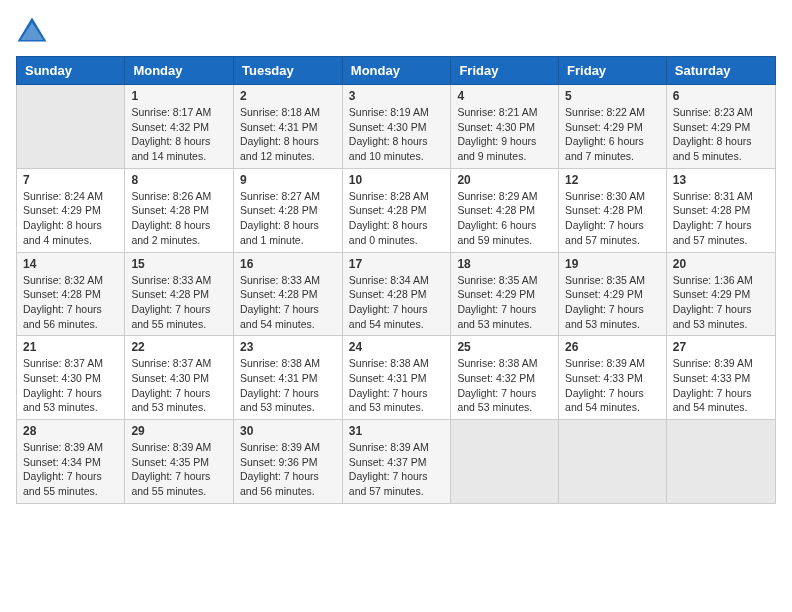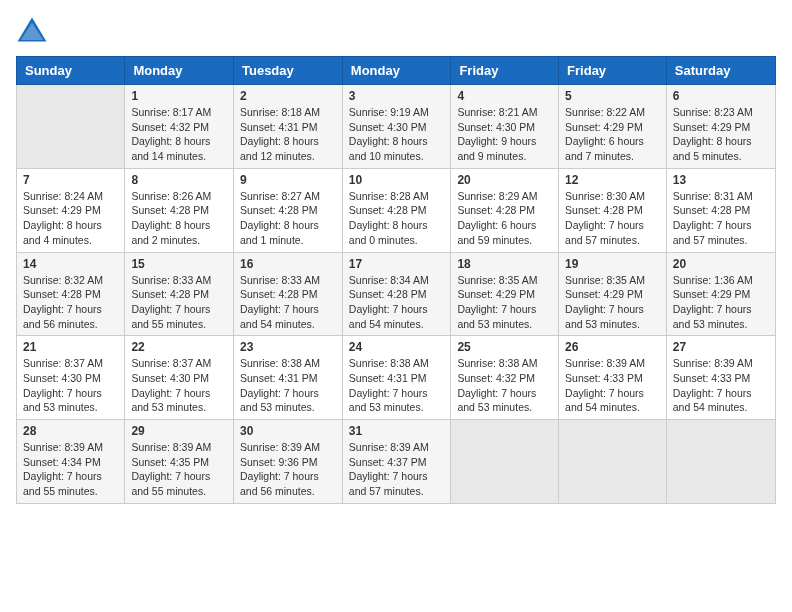--- a/index.html
+++ b/index.html
@@ -127,21 +127,21 @@
   <tbody id="calendar-body">
   <tr>
         <td class="empty-cell"></td>
         <td>
           <div><span class="day-number">1</span><span class="cell-content">Sunrise: 8:17 AM</span><br><span class="cell-content">Sunset: 4:32 PM</span><br><span class="cell-content">Daylight: 8 hours and 14 minutes.</span></div>
         </td>
         <td>
           <div><span class="day-number">2</span><span class="cell-content">Sunrise: 8:18 AM</span><br><span class="cell-content">Sunset: 4:31 PM</span><br><span class="cell-content">Daylight: 8 hours and 12 minutes.</span></div>
         </td>
         <td>
-          <div><span class="day-number">3</span><span class="cell-content">Sunrise: 9:19 AM</span><br><span class="cell-content">Sunset: 4:30 PM</span><br><span class="cell-content">Daylight: 8 hours and 10 minutes.</span></div>
+          <div><span class="day-number">3</span><span class="cell-content">Sunrise: 8:19 AM</span><br><span class="cell-content">Sunset: 4:30 PM</span><br><span class="cell-content">Daylight: 8 hours and 10 minutes.</span></div>
         </td>
         <td>
           <div><span class="day-number">4</span><span class="cell-content">Sunrise: 8:21 AM</span><br><span class="cell-content">Sunset: 4:30 PM</span><br><span class="cell-content">Daylight: 9 hours and 9 minutes.</span></div>
         </td>
         <td>
           <div><span class="day-number">5</span><span class="cell-content">Sunrise: 8:22 AM</span><br><span class="cell-content">Sunset: 4:29 PM</span><br><span class="cell-content">Daylight: 6 hours and 7 minutes.</span></div>
         </td>
         <td>
           <div><span class="day-number">6</span><span class="cell-content">Sunrise: 8:23 AM</span><br><span class="cell-content">Sunset: 4:29 PM</span><br><span class="cell-content">Daylight: 8 hours and 5 minutes.</span></div>
         </td>

